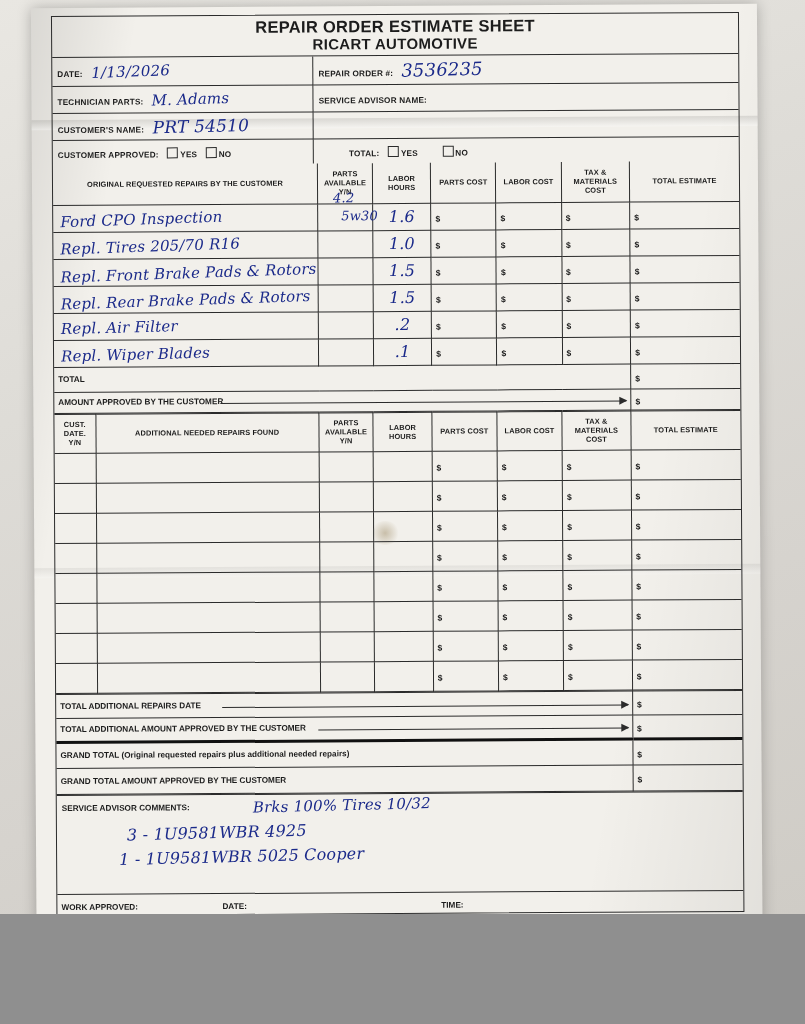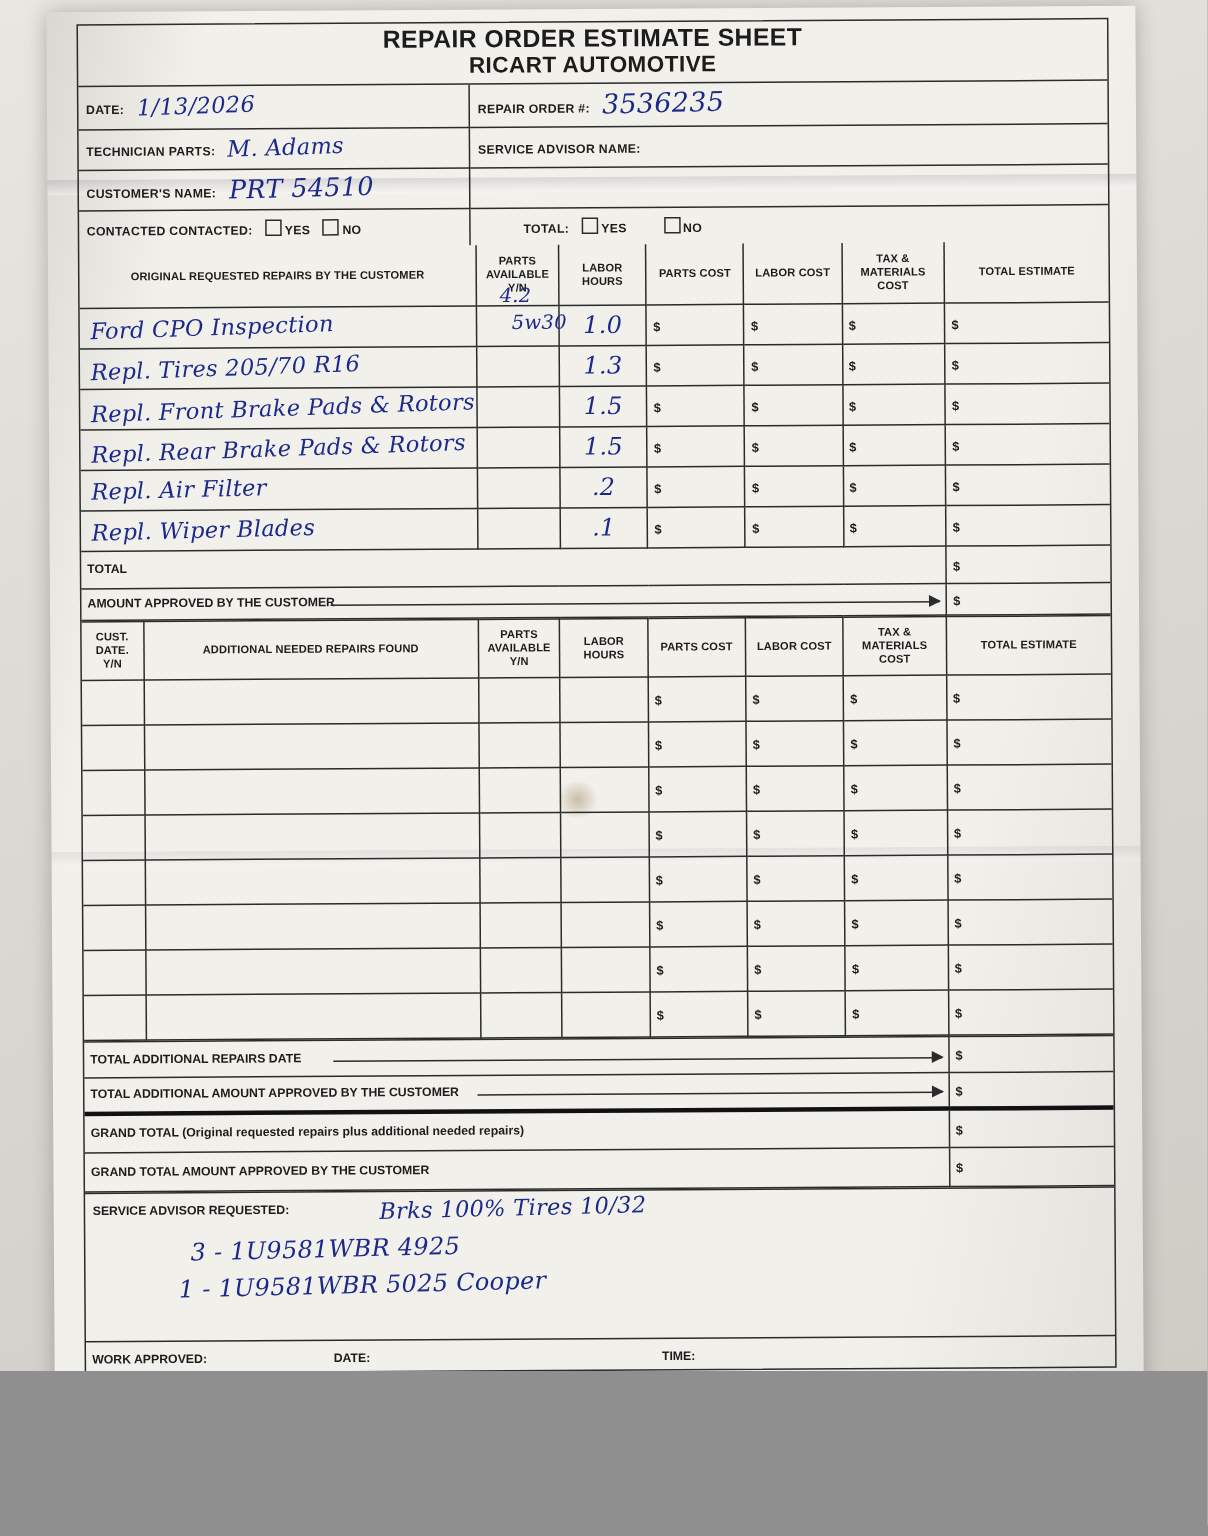--- a/index.html
+++ b/index.html
@@ -155,21 +155,21 @@
         </tr>
         <tr>
           <td style="height:24px; border-left:none;">
             <span class="lbl">CUSTOMER'S NAME:</span>
             <span class="hand tiltB" style="font-size:17px;">PRT 54510</span>
           </td>
           <td style="border-right:none;">&nbsp;</td>
         </tr>
         <tr>
           <td style="height:22px; border-left:none; border-bottom:none;">
-            <span class="lbl">CONTACTED CONTACTED:</span>
+            <span class="lbl">CUSTOMER APPROVED:</span>
             <span class="cb"></span><span class="lbl" style="padding-left:0">YES</span>
             <span class="cb"></span><span class="lbl" style="padding-left:0">NO</span>
           </td>
           <td style="border-right:none; border-bottom:none;">
             <span class="lbl" style="padding-left:34px;">TOTAL:</span>
             <span class="cb"></span><span class="lbl" style="padding-left:0">YES</span>
             <span class="cb" style="margin-left:16px;"></span><span class="lbl" style="padding-left:0">NO</span>
           </td>
         </tr>
       </tbody>
@@ -186,30 +186,30 @@
           <th class="lblsm ctr" style="width:10%; border-top:none;">TAX &amp; MATERIALS COST</th>
           <th class="lblsm ctr" style="border-top:none; border-right:none;">TOTAL ESTIMATE</th>
         </tr>
         <tr class="cellh">
           <td style="border-left:none; position:relative;">
             <div style="position:absolute; left:240px; top:-14px;margin-left:40px;" class="hand sm">4.2</div>
             <div style="position:absolute; left:288px; top:4px;" class="hand sm">5w30</div>
             <span class="hand tiltA handblock">Ford CPO Inspection</span>
           </td>
           <td></td>
+          <td class="ctr"><span class="hand num">1.6</span></td>
+          <td><span class="dollar">$</span></td>
+          <td><span class="dollar">$</span></td>
+          <td><span class="dollar">$</span></td>
+          <td style="border-right:none;"><span class="dollar">$</span></td>
+        </tr>
+        <tr class="cellh">
+          <td style="border-left:none;"><span class="hand tiltA handblock">Repl. Tires 205/70 R16</span></td>
+          <td></td>
           <td class="ctr"><span class="hand num">1.0</span></td>
-          <td><span class="dollar">$</span></td>
-          <td><span class="dollar">$</span></td>
-          <td><span class="dollar">$</span></td>
-          <td style="border-right:none;"><span class="dollar">$</span></td>
-        </tr>
-        <tr class="cellh">
-          <td style="border-left:none;"><span class="hand tiltA handblock">Repl. Tires 205/70 R16</span></td>
-          <td></td>
-          <td class="ctr"><span class="hand num">1.3</span></td>
           <td><span class="dollar">$</span></td>
           <td><span class="dollar">$</span></td>
           <td><span class="dollar">$</span></td>
           <td style="border-right:none;"><span class="dollar">$</span></td>
         </tr>
         <tr class="cellh">
           <td style="border-left:none;"><span class="hand tiltA handblock">Repl. Front Brake Pads &amp; Rotors</span></td>
           <td></td>
           <td class="ctr"><span class="hand num">1.5</span></td>
           <td><span class="dollar">$</span></td>
@@ -377,21 +377,21 @@
           <td class="rowlabel" style="border-left:none;">GRAND TOTAL AMOUNT APPROVED BY THE CUSTOMER</td>
           <td style="border-right:none;"><span class="dollar">$</span></td>
         </tr>
       </tbody>
         </table>
 
       <table>
         <tbody>
             <tr>
           <td style="border-left:none; border-right:none; height:96px; vertical-align:top; position:relative;">
-            <span class="rowlabel" style="padding:3px 4px; display:inline-block;">SERVICE ADVISOR REQUESTED:</span>
+            <span class="rowlabel" style="padding:3px 4px; display:inline-block;">SERVICE ADVISOR COMMENTS:</span>
             <span class="hand tiltB" style="position:absolute; left:196px; top:2px;">Brks 100%   Tires 10/32</span>
             <span class="hand tiltB" style="position:absolute; left:70px; top:28px; font-size:16px;">3 - 1U9581WBR 4925</span>
             <span class="hand tiltB" style="position:absolute; left:62px; top:52px; font-size:16px;">1 - 1U9581WBR 5025   Cooper</span>
           </td>
         </tr>
         <tr>
           <td style="border-left:none; border-right:none; border-bottom:none; height:20px; padding:0 4px;">
             <span class="rowlabel" style="padding:0;">WORK APPROVED:</span>
             <span class="rowlabel" style="padding:0 0 0 80px;">DATE:</span>
             <span class="rowlabel" style="padding:0 0 0 190px;">TIME:</span>

